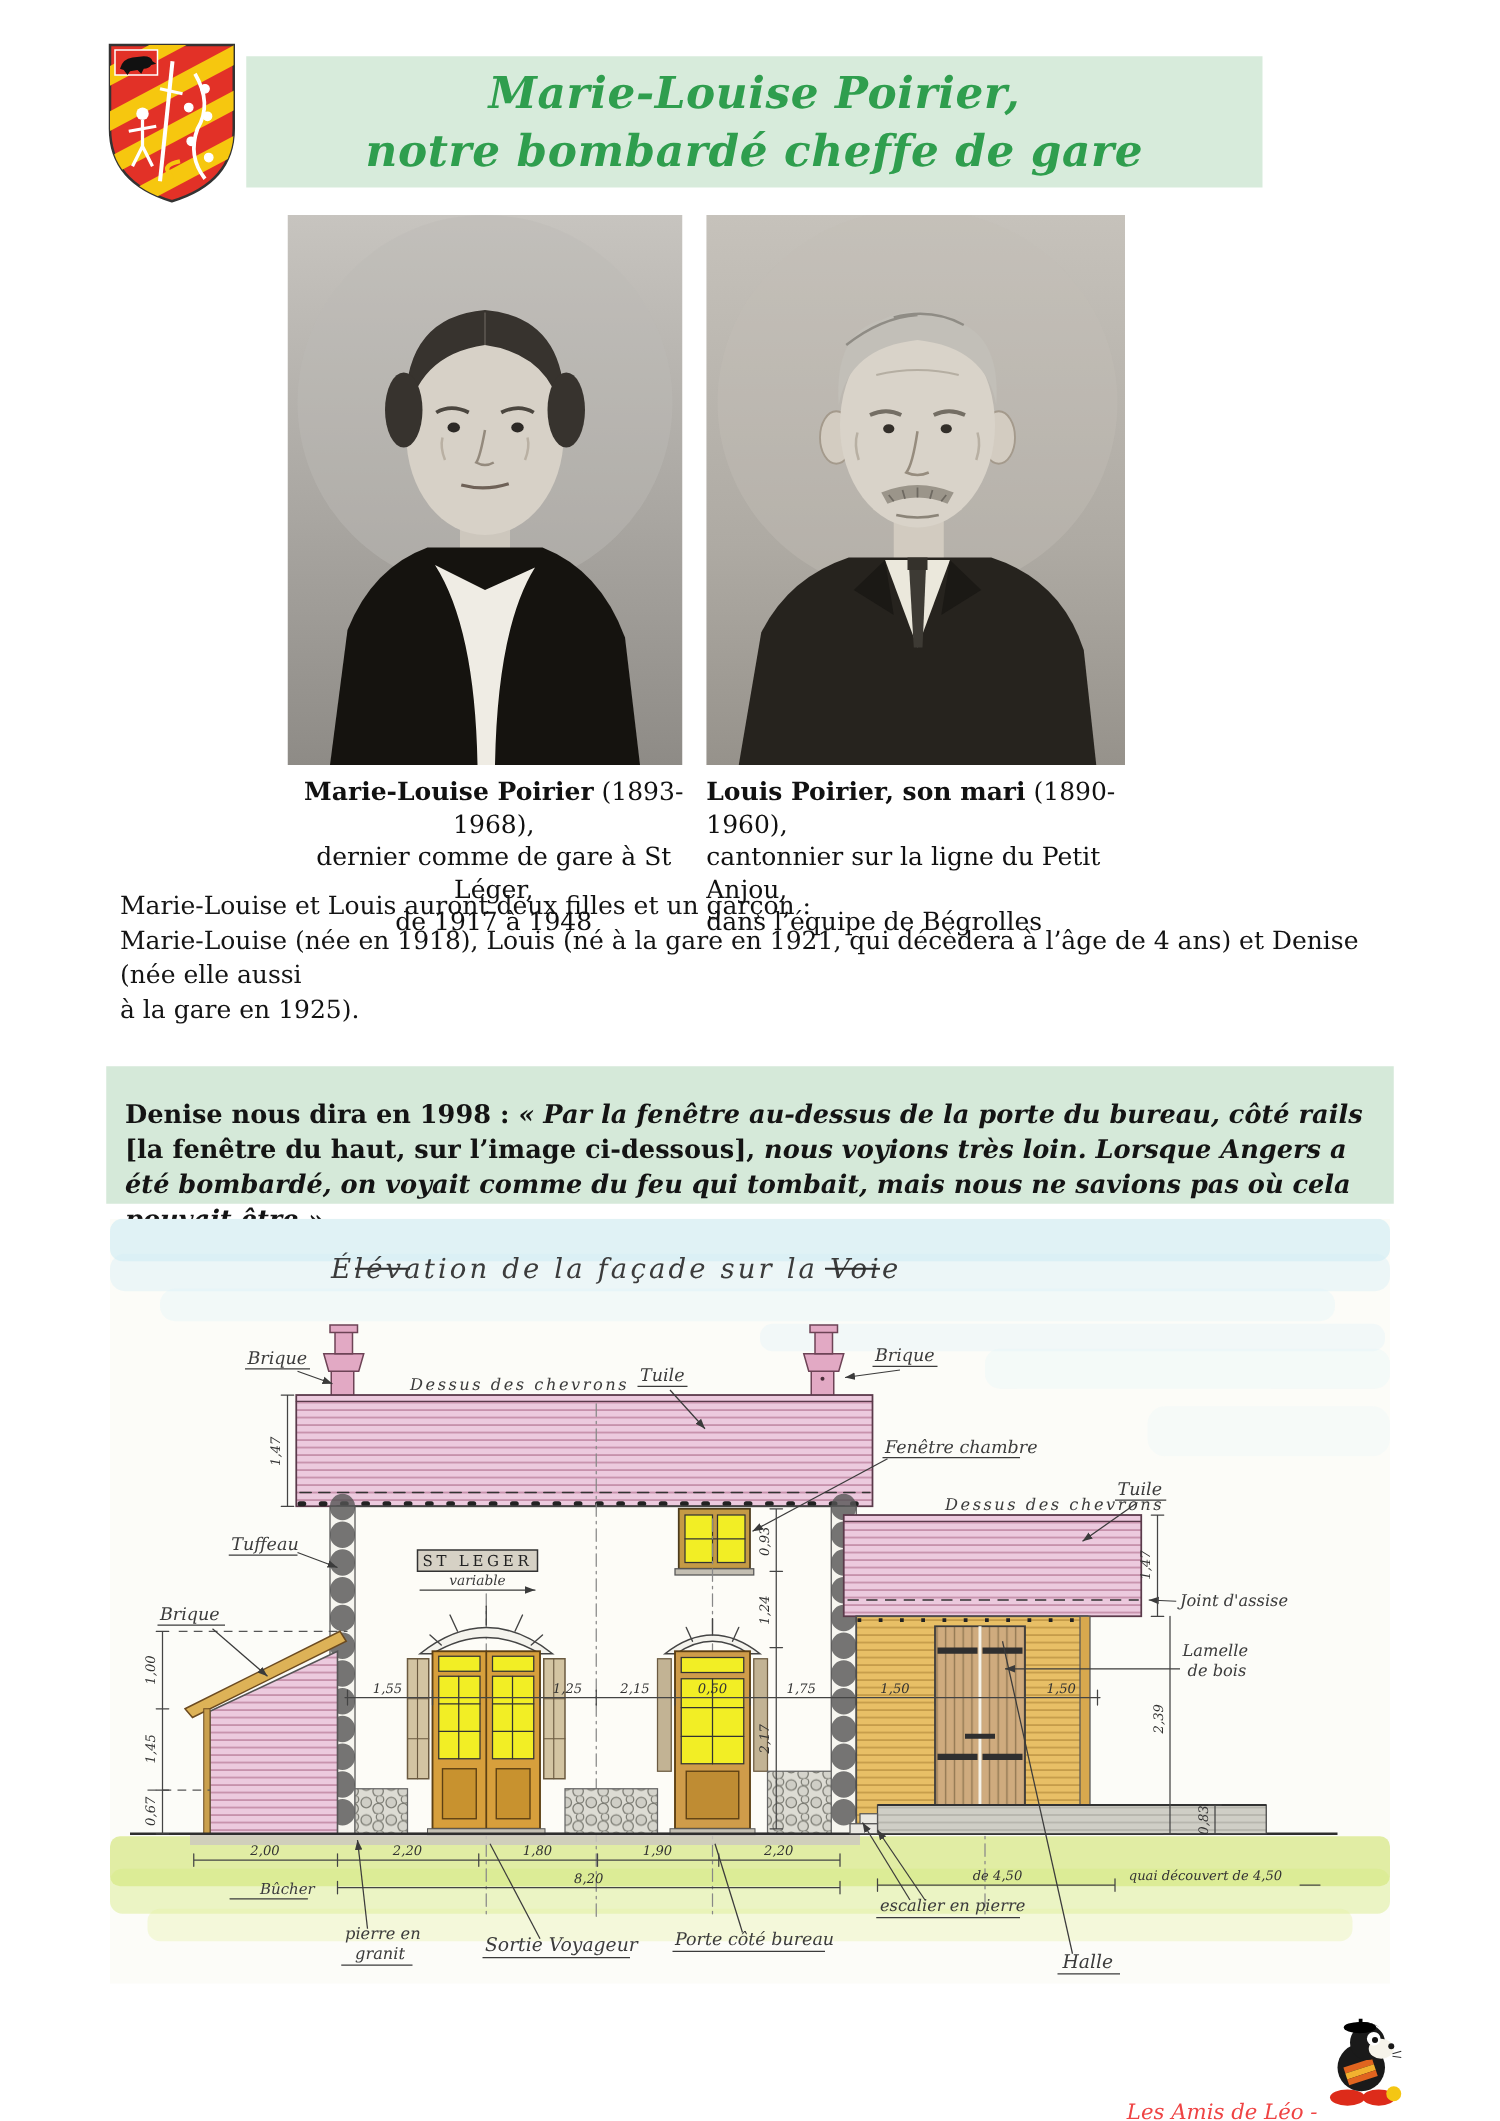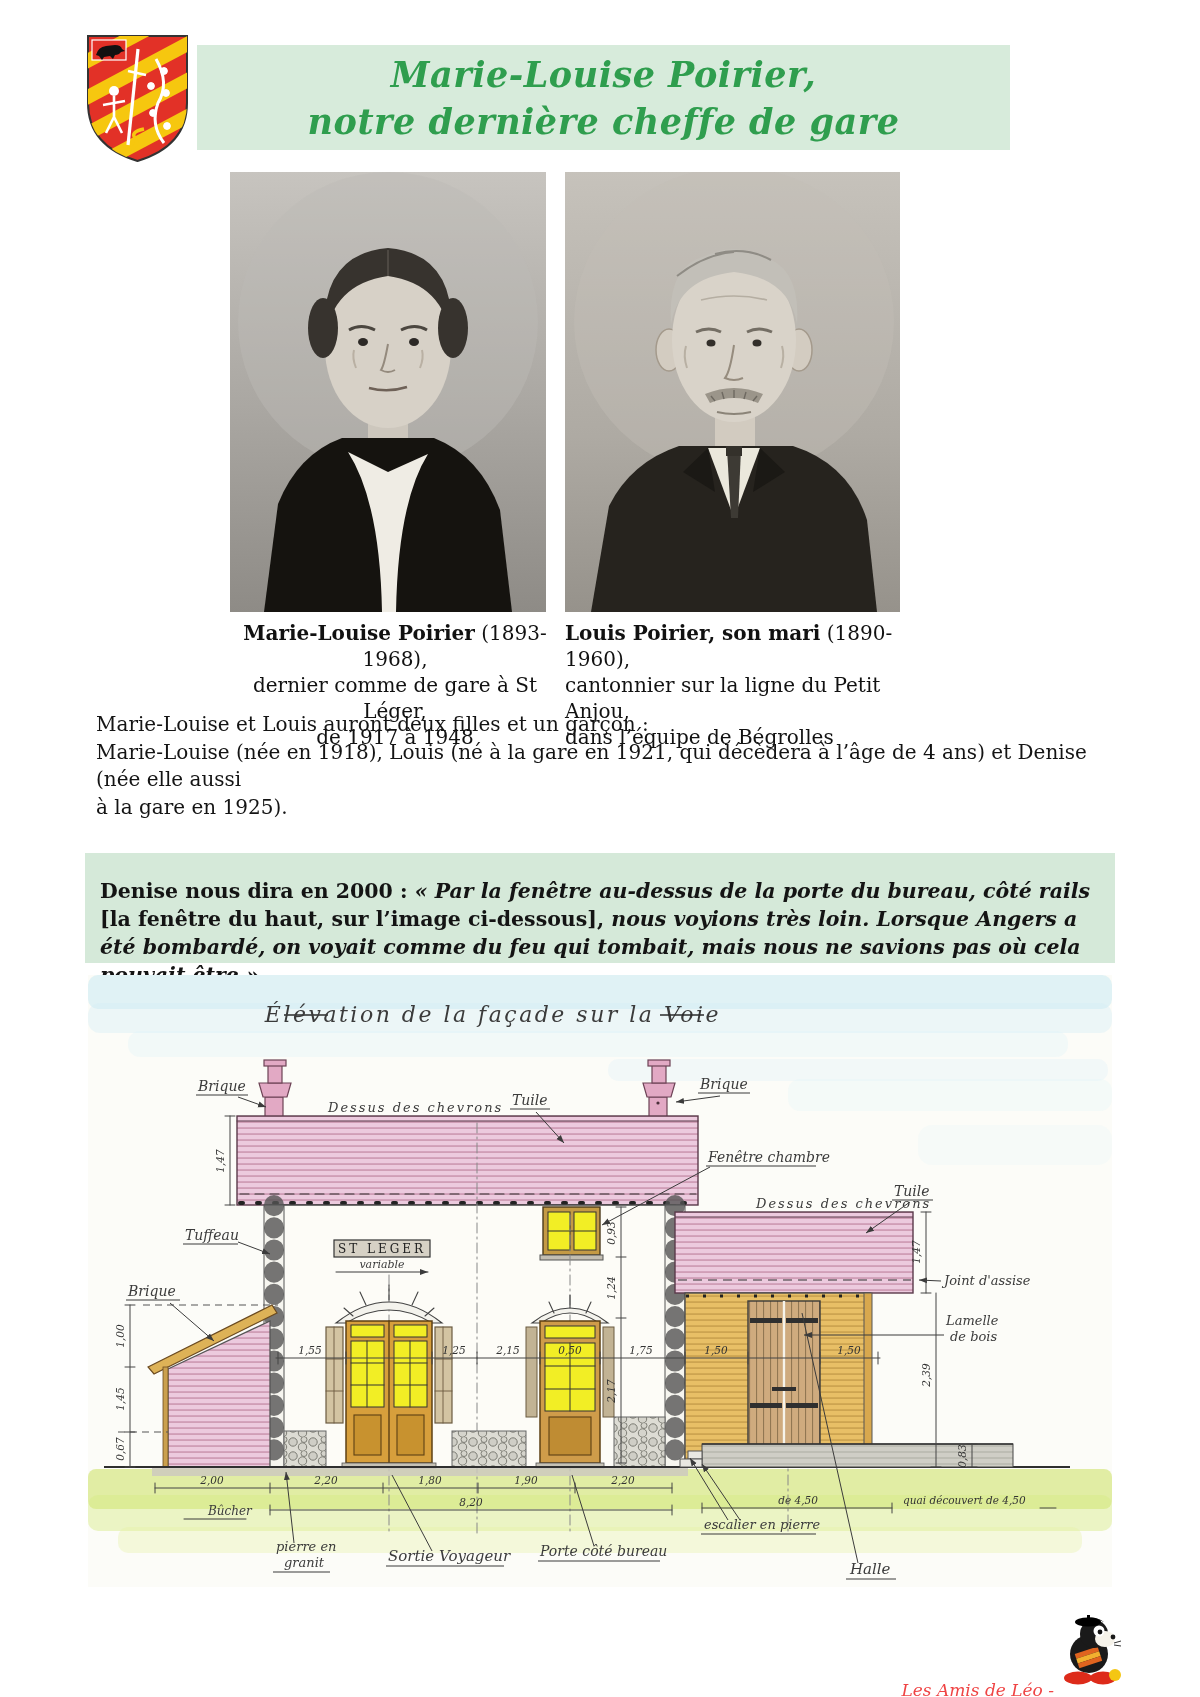--- a/index.html
+++ b/index.html
@@ -69,21 +69,21 @@
         <circle cx="82" cy="60" r="3.4"></circle>
           <circle cx="69" cy="80" r="3.4"></circle>
         <circle cx="83" cy="93" r="3.4"></circle>
       </g>
       <path d="M60,96 Q46,99 51,105 Q57,112 45,116" stroke="#f6c70f" stroke-width="3.4" fill="none"></path>
     </g>
   </svg>
 
   <div class="banner">
     <div class="t">Marie-Louise Poirier,</div>
-    <div class="t">notre dernière cheffe de gare</div>
+    <div class="t">notre bombardé cheffe de gare</div>
   </div>
 
   <svg class="photo left" viewBox="0 0 316 440">
     <defs>
       <linearGradient id="gbgL" x1="0" y1="0" x2="0" y2="1">
         <stop offset="0" stop-color="#c7c4bf"></stop>
           <stop offset=".55" stop-color="#a9a6a1"></stop>
         <stop offset="1" stop-color="#8e8b86"></stop>
       </linearGradient>
     </defs>
@@ -153,21 +153,21 @@
     <div>dans l’équipe de Bégrolles</div>
   </div>
 
   <div class="para">
     <div>Marie-Louise et Louis auront deux filles et un garçon :</div>
     <div>Marie-Louise (née en 1918), Louis (né à la gare en 1921, qui décèdera à l’âge de 4 ans) et Denise (née elle aussi</div>
     <div>à la gare en 1925).</div>
   </div>
 
   <div class="quote">
-    <span>Denise nous dira en 2000 : </span><i>« Par la fenêtre au-dessus de la porte du bureau, côté rails </i><span>[la fenêtre du haut, sur l’image ci-dessous], </span><i>nous voyions très loin. Lorsque Angers a été bombardé, on voyait comme du feu qui tombait, mais nous ne savions pas où cela pouvait être.»</i>
+    <span>Denise nous dira en 1998 : </span><i>« Par la fenêtre au-dessus de la porte du bureau, côté rails </i><span>[la fenêtre du haut, sur l’image ci-dessous], </span><i>nous voyions très loin. Lorsque Angers a été bombardé, on voyait comme du feu qui tombait, mais nous ne savions pas où cela pouvait être.»</i>
   </div>
 
   <svg class="drawing" viewBox="0 0 1024 612">
     <defs>
       <pattern id="proof" width="10" height="6" patternUnits="userSpaceOnUse">
         <rect width="10" height="6" fill="#eccade"></rect>
         <rect y="2.4" width="10" height="1.3" fill="#b57592" opacity=".75"></rect>
       </pattern>
       <pattern id="pwood" width="12" height="6" patternUnits="userSpaceOnUse">
         <rect width="12" height="6" fill="#e8bf66"></rect>

